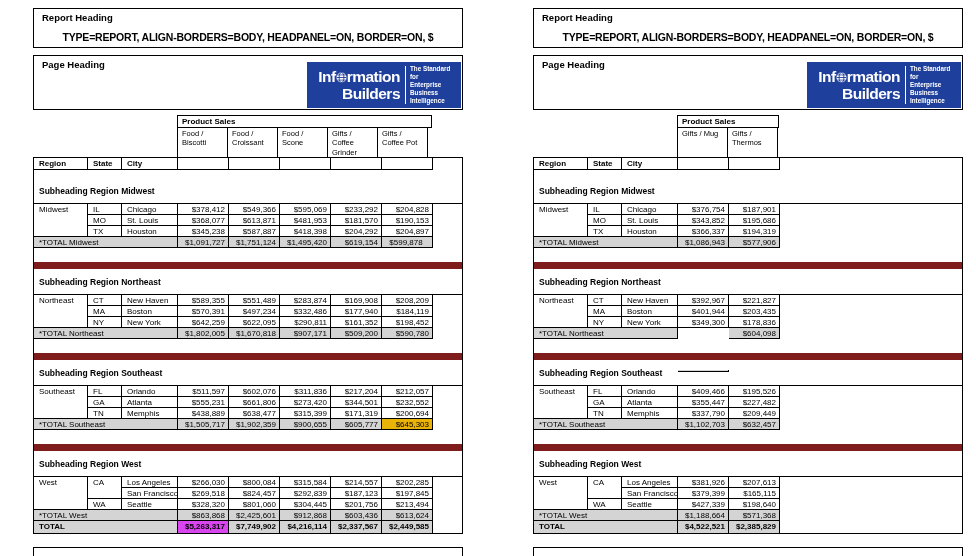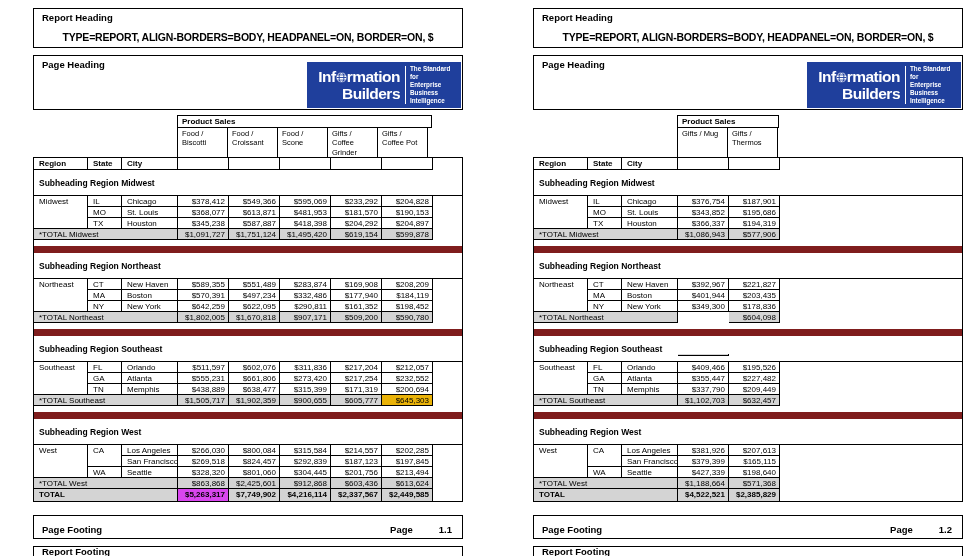--- a/index.html
+++ b/index.html
@@ -36,21 +36,21 @@
   .body-box{border:1px solid #000;margin-top:-1px;background:#fff;}
   .keyrow{display:grid;}
   .keyrow .gc{font-weight:bold;}
   .group-grid{display:grid;}
   .gc{box-sizing:border-box;border-right:1px solid #000;border-bottom:1px solid #000;
       font-size:8px;line-height:10px;padding:1px 2px 0 5px;overflow:hidden;white-space:nowrap;background:#fff;}
   .num{text-align:right;padding-right:3px;padding-left:1px;}
   .totalcell{background:#d4d4d4;}
   .grandcell{font-weight:bold;border-bottom:none;background:#d4d4d4;}
   .subheading{height:25px;border-bottom:1px solid #000;display:flex;align-items:center;
-      font-weight:bold;font-size:8.5px;padding-left:5px;box-sizing:content-box;}
+      font-weight:bold;font-size:8.5px;padding-left:5px;box-sizing:content-box;margin-top:8px;}
   .subheading.bt{border-top:7px solid #7f1d1d;}
   .ggap{height:6px;}
 
   .page-footing{height:24px;margin-top:13px;}
   .pf-label{position:absolute;bottom:3px;left:8px;font-weight:bold;font-size:9.5px;}
   .pf-page{position:absolute;bottom:3px;right:10px;font-weight:bold;font-size:9.5px;}
   .pf-page .pnum{margin-left:26px;}
   .report-footing{height:30px;margin-top:7px;}
   .rf-label{position:absolute;bottom:18px;left:8px;font-weight:bold;font-size:9.5px;}
 </style>
@@ -137,21 +137,21 @@
           <div class="gc num">$345,238</div>
           <div class="gc num">$587,887</div>
           <div class="gc num">$418,398</div>
           <div class="gc num">$204,292</div>
           <div class="gc num">$204,897</div>
           <div class="gc totalcell" style="grid-column: span 3; background: rgb(212, 212, 212);">*TOTAL Midwest</div>
           <div class="gc num totalcell" style="background: rgb(212, 212, 212); text-align: right;">$1,091,727</div>
           <div class="gc num totalcell" style="background: rgb(212, 212, 212);">$1,751,124</div>
           <div class="gc num totalcell" style="background: rgb(212, 212, 212);">$1,495,420</div>
           <div class="gc num totalcell" style="background: rgb(212, 212, 212);">$619,154</div>
-          <div class="gc num totalcell" style="background: rgb(212, 212, 212);">$599,878</div>
+          <div class="gc num totalcell" style="background: rgb(212, 212, 212); text-align: center;">$599,878</div>
         </div>
         <div class="ggap"></div>
         <div class="subheading bt">Subheading Region Northeast</div>
         <div class="group-grid" style="grid-template-columns: 54px 34px 56px repeat(5, 51px); grid-auto-rows: 11px;">
           <div class="gc" style="grid-row: span 3;">Northeast</div>
           <div class="gc">CT</div>
           <div class="gc">New Haven</div>
           <div class="gc num">$589,355</div>
           <div class="gc num">$551,489</div>
           <div class="gc num">$283,874</div>
@@ -187,21 +187,21 @@
           <div class="gc num">$511,597</div>
           <div class="gc num">$602,076</div>
           <div class="gc num">$311,836</div>
           <div class="gc num">$217,204</div>
           <div class="gc num">$212,057</div>
           <div class="gc">GA</div>
           <div class="gc">Atlanta</div>
           <div class="gc num">$555,231</div>
           <div class="gc num">$661,806</div>
           <div class="gc num">$273,420</div>
-          <div class="gc num">$217,254</div>
+          <div class="gc num">$344,501</div>
           <div class="gc num">$232,552</div>
           <div class="gc">TN</div>
           <div class="gc">Memphis</div>
           <div class="gc num">$438,889</div>
           <div class="gc num">$638,477</div>
           <div class="gc num">$315,399</div>
           <div class="gc num">$171,319</div>
           <div class="gc num">$200,694</div>
           <div class="gc totalcell" style="grid-column: span 3; background: rgb(212, 212, 212);">*TOTAL Southeast</div>
           <div class="gc num totalcell" style="background: rgb(212, 212, 212);">$1,505,717</div>

